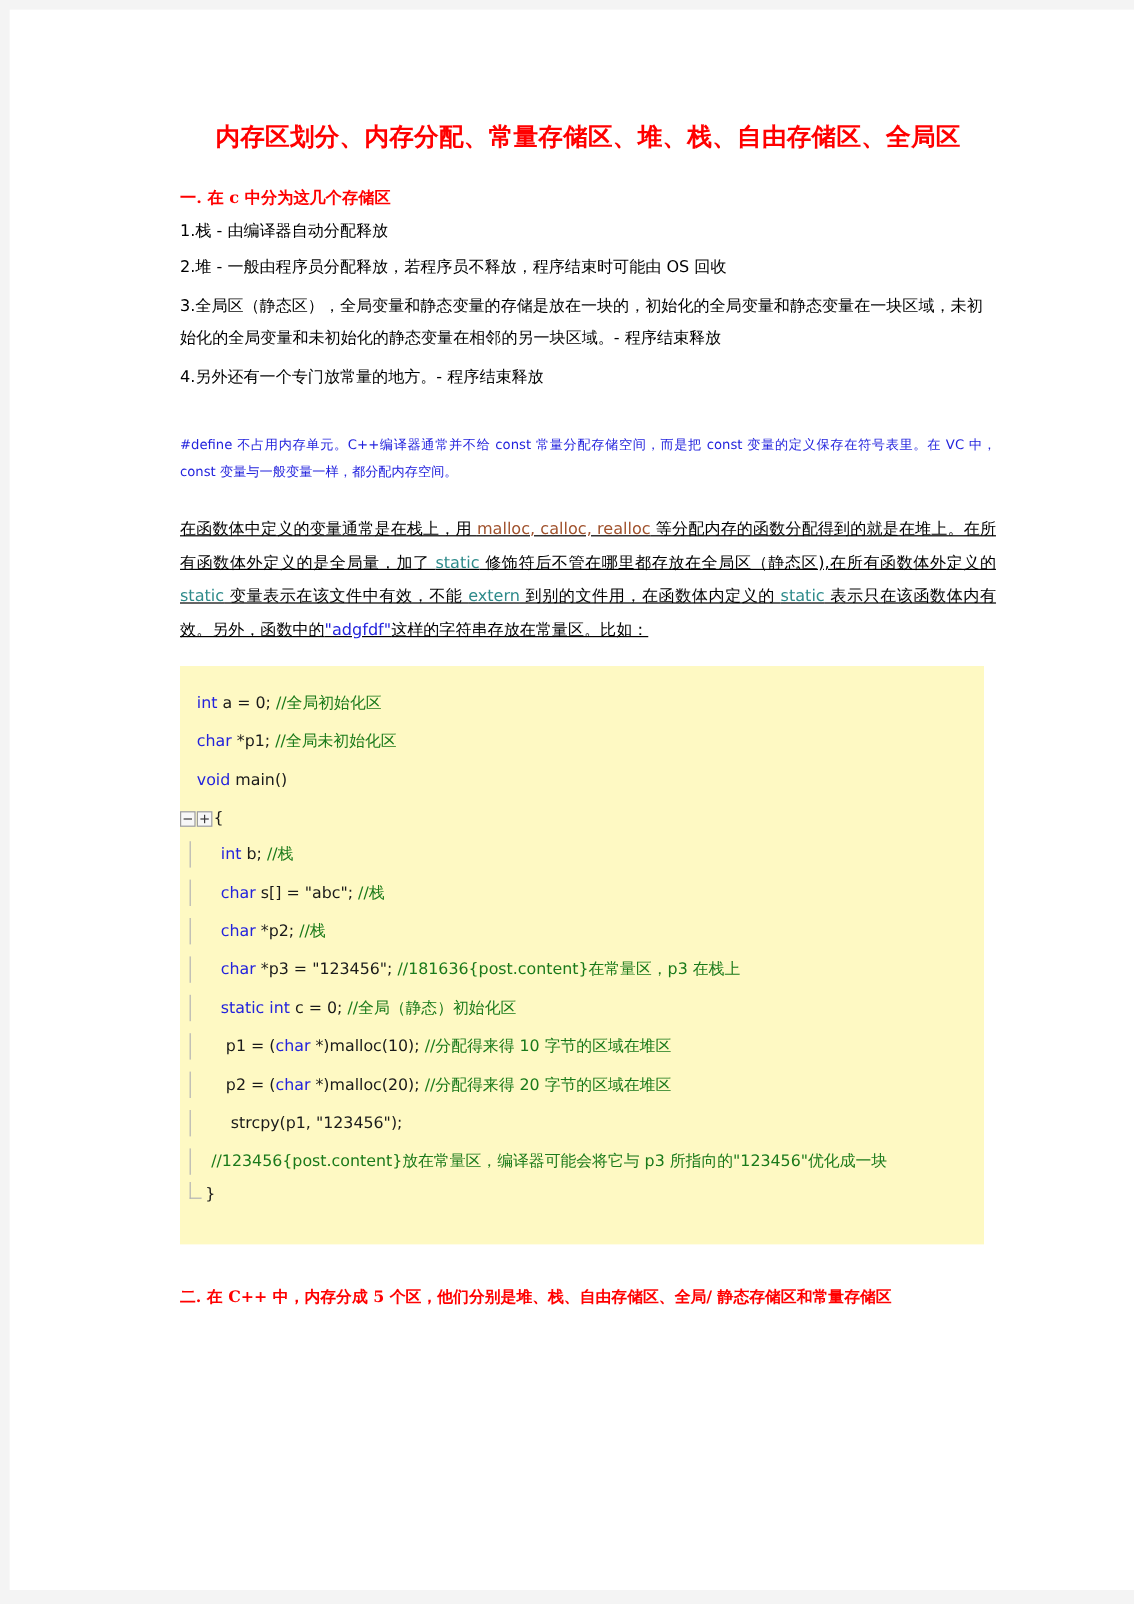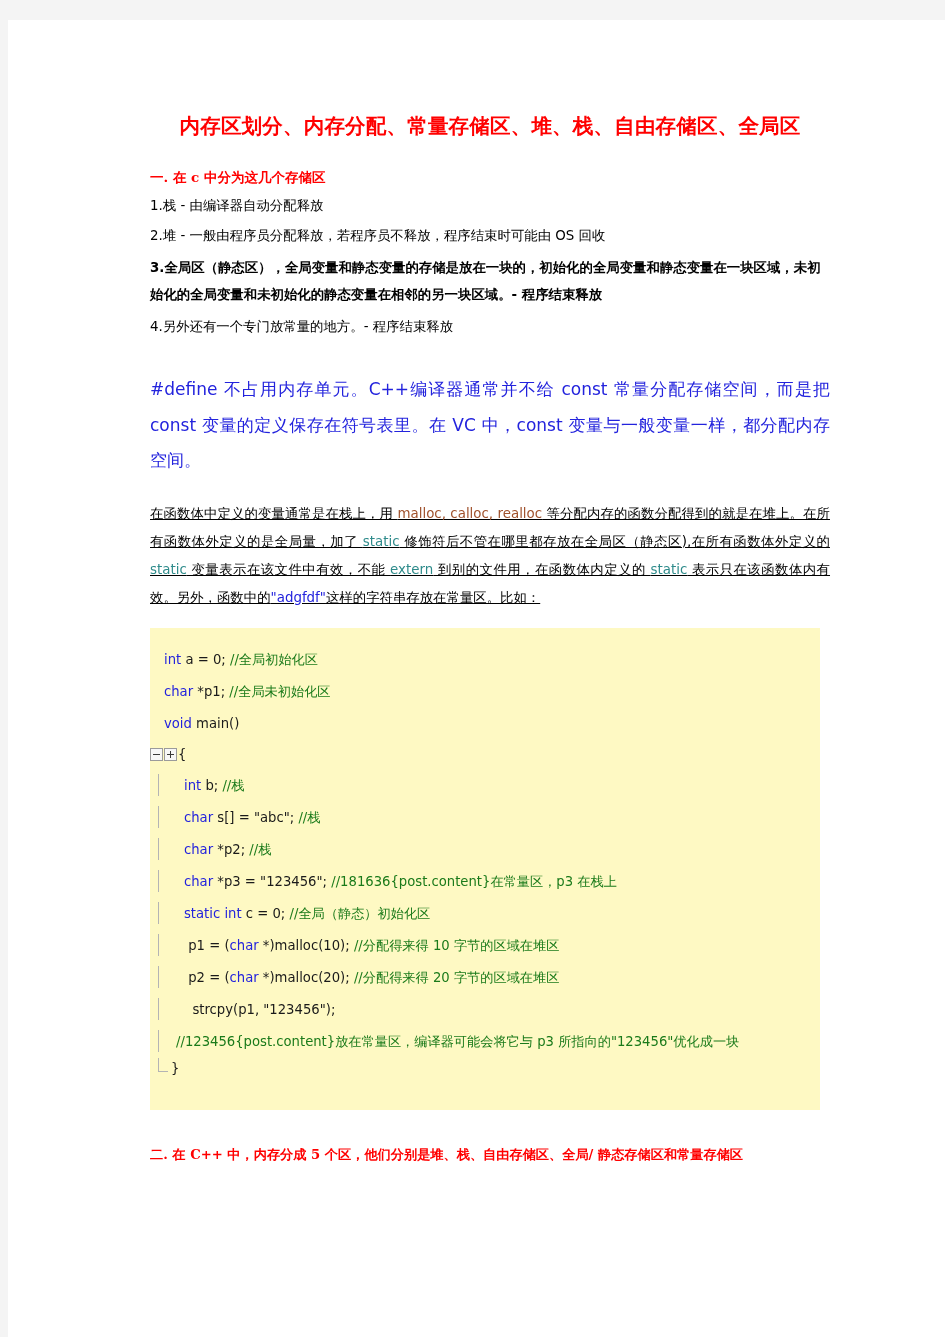--- a/index.html
+++ b/index.html
@@ -9,21 +9,21 @@
   }
   body {
     width: 945px;
     height: 1337px;
     font-family: "DejaVu Sans", "Liberation Sans", sans-serif;
     overflow: hidden;
   }
   .page {
     position: absolute;
     left: 8px;
-    top: 20px;
+    top: 8px;
     width: 937px;
     height: 1317px;
     background: #ffffff;
     box-sizing: border-box;
   }
   .content {
     position: absolute;
     left: 142px;
     top: 90px;
     width: 680px;
@@ -58,21 +58,21 @@
   p.para {
     font-size: 13.4px;
     color: #000000;
     margin: 0;
     line-height: 2.08;
     text-align: justify;
     text-decoration: underline;
   }
   .blue-para {
     color: #2323dd;
-    font-size: 17px;
+    font-size: 11px;
     margin: 0;
     line-height: 2.08;
     text-align: justify;
   }
   .gap-lg { height: 34px; }
   .gap-md { height: 22px; }
   .kw-brown { color: #a0522d; }
   .kw-teal  { color: #2e8b8b; }
   .kw-blue  { color: #2323dd; }
 
@@ -176,21 +176,21 @@
   <div class="content">
 
     <h1 class="doc-title">
       <span>内存区划分、内存分配、常量存储区、堆、栈、自由存储区、全局区</span>
     </h1>
 
     <p class="sec-head">一. 在 c 中分为这几个存储区</p>
 
     <p class="body-line">1.栈 - 由编译器自动分配释放</p>
     <p class="body-line">2.堆 - 一般由程序员分配释放，若程序员不释放，程序结束时可能由 OS 回收</p>
-    <p class="body-line" style="line-height:2.0;font-weight:bold;">3.全局区（静态区），全局变量和静态变量的存储是放在一块的，初始化的全局变量和静态变量在一块区域，未初始化的全局变量和未初始化的静态变量在相邻的另一块区域。- 程序结束释放</p>
+    <p class="body-line" style="line-height:2.0;">3.全局区（静态区），全局变量和静态变量的存储是放在一块的，初始化的全局变量和静态变量在一块区域，未初始化的全局变量和未初始化的静态变量在相邻的另一块区域。- 程序结束释放</p>
     <p class="body-line">4.另外还有一个专门放常量的地方。- 程序结束释放</p>
 
     <div class="gap-lg"></div>
 
     <p class="blue-para">#define 不占用内存单元。C++编译器通常并不给 const 常量分配存储空间，而是把 const 变量的定义保存在符号表里。在 VC 中，const 变量与一般变量一样，都分配内存空间。</p>
 
     <div class="gap-md"></div>
 
     <p class="para"><span>在函数体中定义的变量通常是在栈上，用 </span><span class="kw-brown">malloc, calloc, realloc</span><span> 等分配内存的函数分配得到的就是在堆上。在所有函数体外定义的是全局量，加了 </span><span class="kw-teal">static</span><span> 修饰符后不管在哪里都存放在全局区（静态区),在所有函数体外定义的 </span><span class="kw-teal">static</span><span> 变量表示在该文件中有效，不能 </span><span class="kw-teal">extern</span><span> 到别的文件用，在函数体内定义的 </span><span class="kw-teal">static</span><span> 表示只在该函数体内有效。另外，函数中的</span><span class="kw-blue">"adgfdf"</span><span>这样的字符串存放在常量区。比如：</span></p>
 

